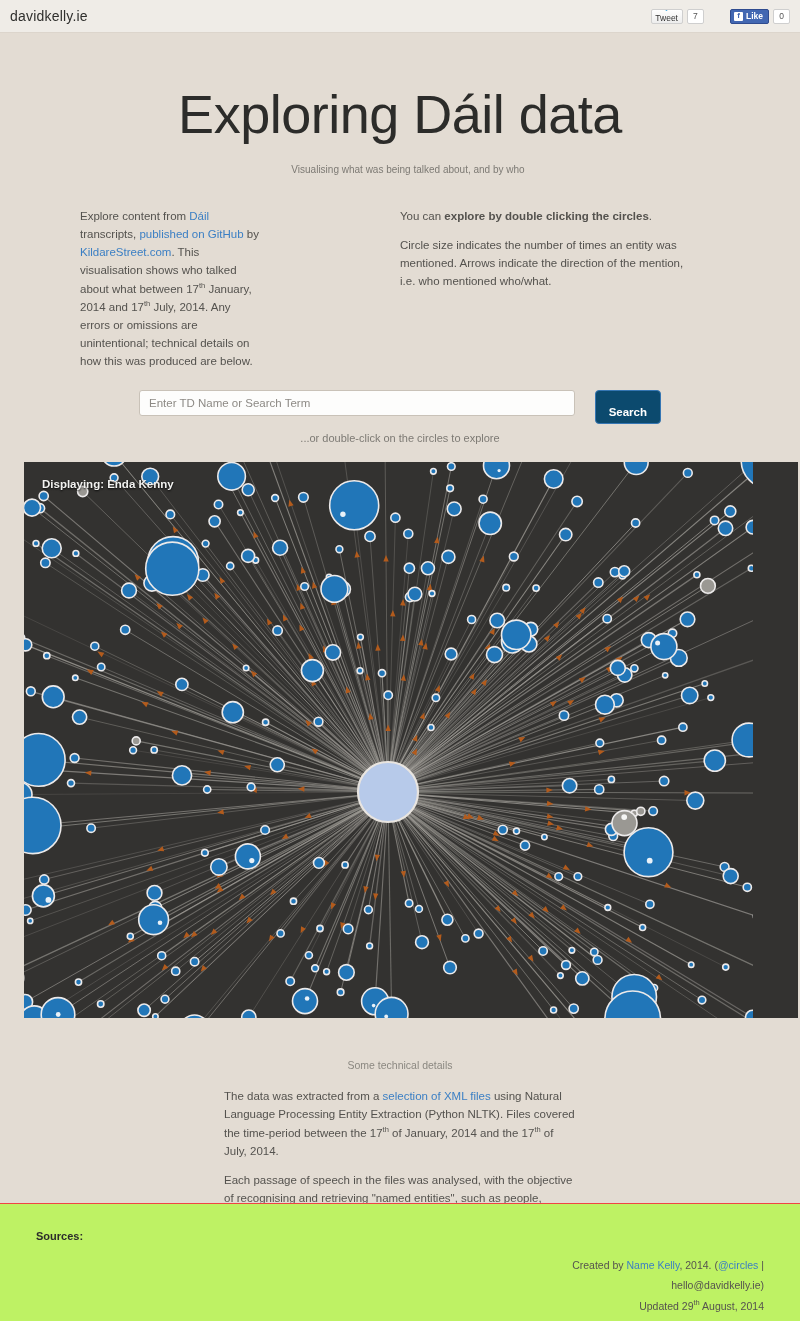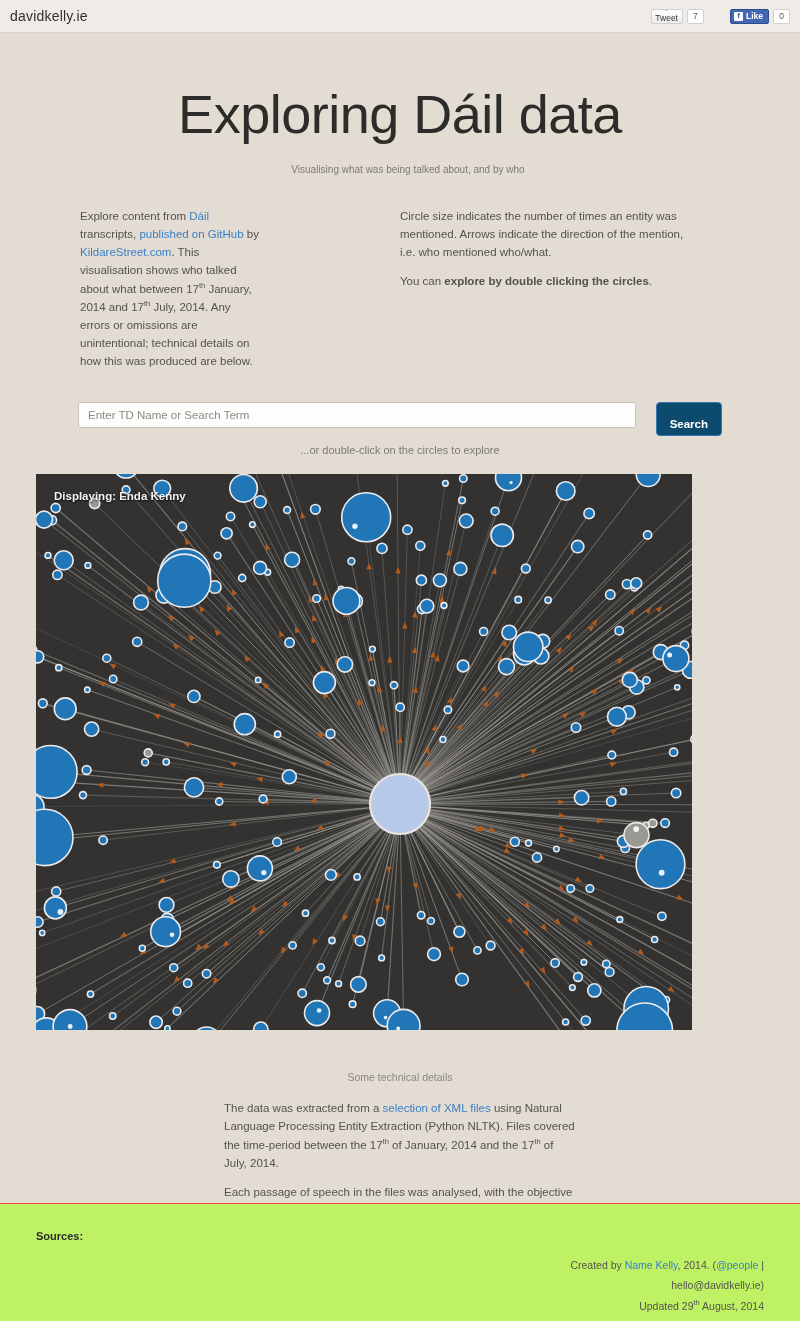--- a/index.html
+++ b/index.html
@@ -111,22 +111,22 @@
   .intro-col { width: 50%; font-size: 11.5px; line-height: 1.55; color: #54524e; }
   .intro-col.left  { padding-right: 140px; }
   .intro-col.right { padding-right: 22px; }
   .intro-col p { margin: 0 0 11px; }
   .intro-col p:last-child { margin-bottom: 0; }
   a { color: #3b7fc4; text-decoration: none; }
   sup { font-size: 7.5px; text-align: right; }
 
   
   .search-row {
-    margin: 32px auto 0;
-    width: 644px;
+    margin: 20px auto 0;
+    width: 522px;
     display: flex;
     align-items: flex-start;
     gap: 20px;
   }
   .search-input {
     flex: 1;
     height: 26px;
     padding: 0 9px;
     font-size: 11.5px;
     font-family: "Liberation Sans", sans-serif;
@@ -153,22 +153,22 @@
   .search-hint {
     text-align: center;
     margin-top: 8px;
     font-size: 11px;
     color: #7d7a74;
   }
 
   
   .vis-wrap {
     position: relative;
-    margin: 18px 0 0 36px;
-    width: 656px;
+    margin: 18px 0 0 24px;
+    width: 774px;
     height: 556px;
     background: #333230;
     overflow: hidden;
   }
   .vis-label {
     position: absolute;
     top: 16px; left: 18px;
     z-index: 6;
     color: #f2f2f0;
     font-size: 11.5px;
@@ -264,22 +264,22 @@
 <div class="hero">
   <h1 class="page-title">Exploring Dáil data</h1>
   <div class="subtitle">Visualising what was being talked about, and by who</div>
 </div>
 
 <div class="intro">
   <div class="intro-col left">
     <p><span>Explore content from </span><a href="#">Dáil</a><span> transcripts, </span><a href="#">published on GitHub</a><span> by </span><a href="#">KildareStreet.com</a><span>. This visualisation shows who talked about what between 17</span><sup>th</sup><span> January, 2014 and 17</span><sup>th</sup><span> July, 2014. Any errors or omissions are unintentional; technical details on how this was produced are below.</span></p>
   </div>
   <div class="intro-col right">
+    <p><span>You can </span><b>explore by double clicking the circles</b><span>.</span></p>
     <p>Circle size indicates the number of times an entity was mentioned. Arrows indicate the direction of the mention, i.e. who mentioned who/what.</p>
-    <p><span>You can </span><b>explore by double clicking the circles</b><span>.</span></p>
   </div>
 </div>
 
 <div class="search-row">
   <input class="search-input" type="text" placeholder="Enter TD Name or Search Term" style="">
   <button class="search-btn">Search</button>
 </div>
 <div class="search-hint">...or double-click on the circles to explore</div>
 
 <div class="vis-wrap">
@@ -1012,16 +1012,16 @@
     <p>Each passage of speech in the files was analysed, with the objective of recognising and retrieving "named entities", such as people, organisations, locations, etc. These were then linked with the relevant speaker.</p>
     <p>This started primarily as an experiment in using NLP (and Python). As this is experimental, there may be unintentional errors or omissions in the data used.</p>
   </div>
 </div>
 
 <div class="footer">
   <div class="footer-left">
     <div class="sources-title">Sources:</div>
   </div>
   <div class="footer-right">
-    <div><span>Created by </span><a href="#">Name Kelly</a><span>, 2014. (</span><a href="#">@people</a><span> | hello@davidkelly.ie)</span></div>
+    <div><span>Created by </span><a href="#">Name Kelly</a><span>, 2014. (</span><a href="#">@circles</a><span> | hello@davidkelly.ie)</span></div>
     <div><span>Updated 29</span><sup>th</sup><span> August, 2014</span></div>
   </div>
 </div>
 
 </body></html>

